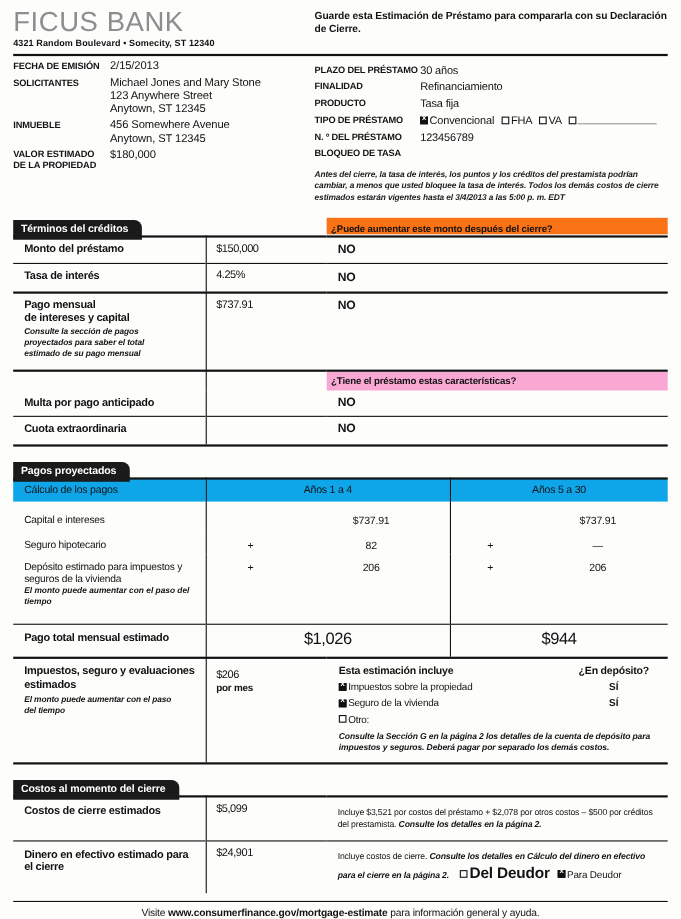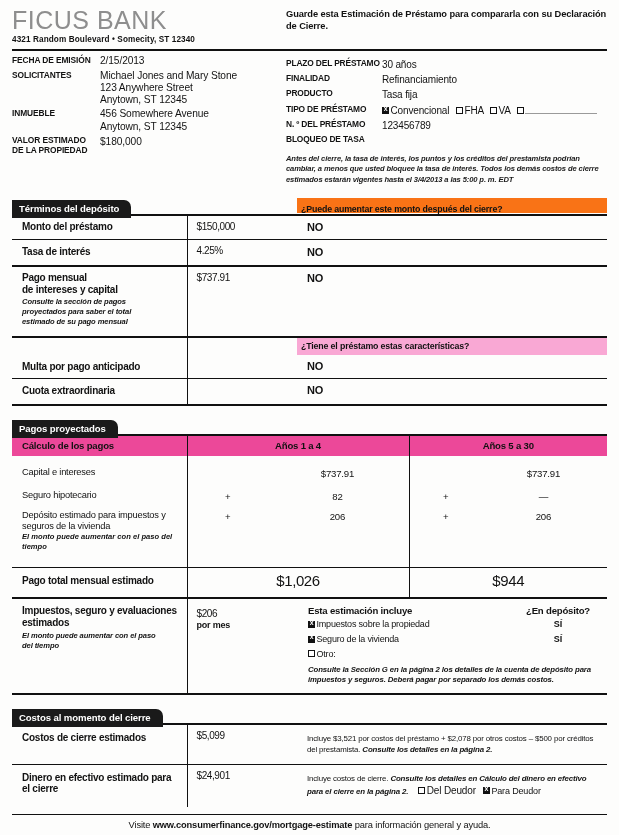--- a/index.html
+++ b/index.html
@@ -83,21 +83,21 @@
   .lbl { font-size:10px; font-weight:bold; letter-spacing:-.25px; line-height:1.18; }
   .lbl-sub { font-size:7.6px; font-style:italic; font-weight:bold; line-height:1.3; letter-spacing:-.1px; margin-top:2px; }
   .amt { font-size:10px; letter-spacing:-.4px; }
   .yn { font-size:11px; font-weight:bold; letter-spacing:-.2px; }
 
   .c-lbl { width:175px; padding:5px 6px 6px 10px; }
   .c-amt { width:110px; padding:5px 6px 6px 9px; }
   .c-yn  { padding:5px 6px 6px 10px; }
 
   
-  .pp-head td { background:#ec4899; font-size:9.6px; font-weight:bold; letter-spacing:-.2px; padding:4px 0 4.5px 0; }
+  .pp-head td { background:#0ea5e9; font-size:9.6px; font-weight:normal; letter-spacing:-.2px; padding:4px 0 4.5px 0; }
   .pp-head .h1 { padding-left:10px; }
   .pp-lbl { font-size:9.3px; letter-spacing:-.2px; line-height:1.2; }
   .pp-lbl-it { font-size:7.6px; font-style:italic; font-weight:bold; line-height:1.28; }
   .pp-val { font-size:9.6px; text-align:center; letter-spacing:-.2px; }
   .pp-plus { font-size:9.6px; text-align:center; width:36%; }
   .pp-tot-lbl { font-size:10px; font-weight:bold; letter-spacing:-.25px; }
   .pp-tot-val { font-size:15px; text-align:center; letter-spacing:-.4px; }
 
   .esc-h { font-size:9.6px; font-weight:bold; letter-spacing:-.2px; }
   .esc-li { font-size:9px; letter-spacing:-.2px; line-height:1.42; }
@@ -183,21 +183,21 @@
       </div>
       <div class="rk">
         <div class="k">BLOQUEO DE TASA</div>
       </div>
 
       <div class="fine">Antes del cierre, la tasa de interés, los puntos y los créditos del prestamista podrían cambiar, a menos que usted bloquee la tasa de interés. Todos los demás costos de cierre estimados estarán vigentes hasta  el 3/4/2013 a las 5:00 p. m. EDT</div>
     </div>
   </div>
 
   <div class="tabwrap" style="position:relative; height:16px;">
-    <span class="tab">Términos del depósito</span>
+    <span class="tab">Términos del créditos</span>
     <div style="position:absolute; left:285px; right:0; top:0; height:15px; background:#f97316;">
       <span style="font-size:8.8px; font-weight:bold; letter-spacing:-.15px; line-height:15px; padding-left:4px;">¿Puede aumentar este monto después del cierre?</span>
     </div>
   </div>
 
   <table>
     <tbody>
         <tr class="bt-thick">
       <td class="c-lbl">
             <div class="lbl">Monto del préstamo</div>
@@ -429,21 +429,21 @@
       <td style="padding:7px 6px 9px 10px">
             <div class="lbl">Dinero en efectivo estimado para el cierre</div>
           </td>
       <td class="bl" style="padding:5px 6px 9px 9px">
             <div class="amt">$24,901</div>
           </td>
       <td style="padding:8px 8px 9px 10px">
         <div class="cc-note">
           <span>Incluye costos de cierre. </span><i>Consulte los detalles en Cálculo del dinero en efectivo para el cierre en la página 2.</i>
           <span style="white-space:nowrap; margin-left:8px;">
-            <span class="cb"></span><span style="font-size:10px;font-weight:normal">Del Deudor</span>
+            <span class="cb"></span><span style="font-size:14px;font-weight:bold">Del Deudor</span>
             <span class="cb on" style="margin-left:5px"></span><span style="font-size:9px;font-weight:normal">Para Deudor</span>
           </span>
         </div>
       </td>
     </tr>
   </tbody>
     </table>
   <div class="foot-rule"></div>
 
   <div class="visit">

